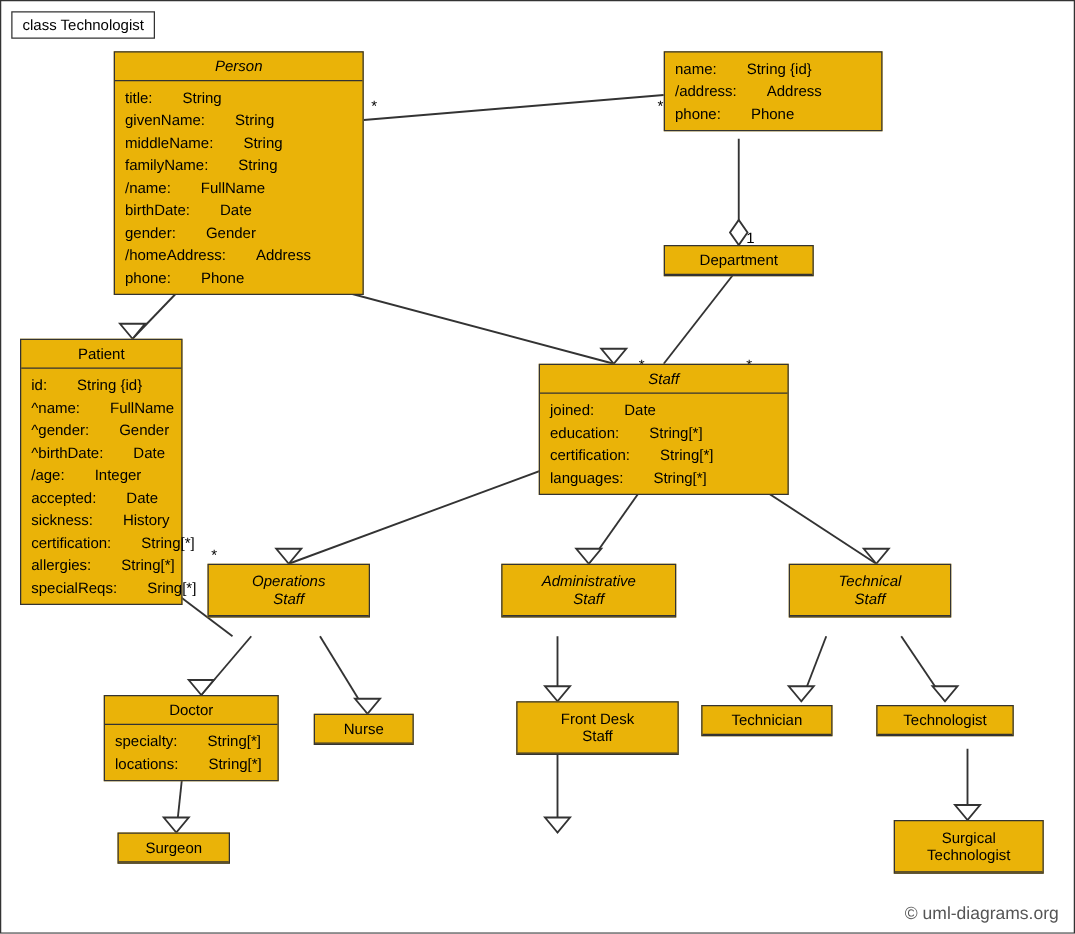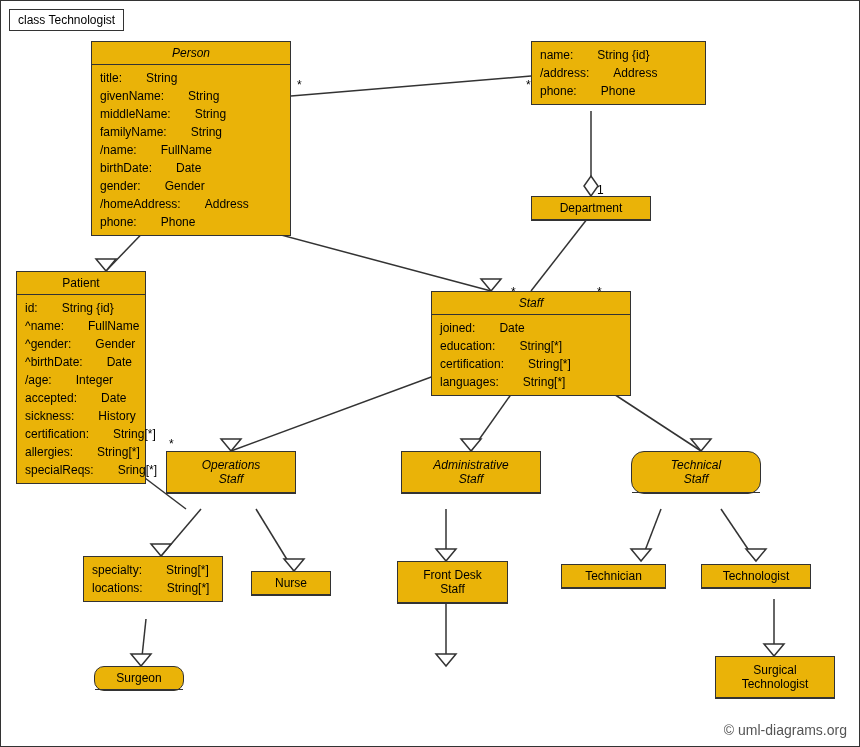--- a/index.html
+++ b/index.html
@@ -270,54 +270,55 @@
   </div>
 
   <div class="uml-box" style="left:165px; top:450px; width:130px;">
     <div class="uml-box-title italic" style="padding:6px 4px;">Operations<br>Staff</div>
   </div>
 
   <div class="uml-box" style="left:400px; top:450px; width:140px;">
     <div class="uml-box-title italic" style="padding:6px 4px;">Administrative<br>Staff</div>
   </div>
 
-  <div class="uml-box" style="left:630px; top:450px; width:130px;border-radius:13px;">
+  <div class="uml-box" style="left:630px; top:450px; width:130px;">
     <div class="uml-box-title italic" style="padding:6px 4px;">Technical<br>Staff</div>
   </div>
 
   <div class="uml-box" style="left:82px; top:555px; width:140px;">
+    <div class="uml-box-title">Doctor</div>
     <div class="uml-box-attrs">
       <div class="attr-row">
           <span class="attr-name">specialty:</span>
           <span class="attr-type">String[*]</span>
         </div>
       <div class="attr-row">
           <span class="attr-name">locations:</span>
           <span class="attr-type">String[*]</span>
         </div>
     </div>
   </div>
 
   <div class="uml-box" style="left:250px; top:570px; width:80px;">
     <div class="uml-box-title">Nurse</div>
   </div>
 
-  <div class="uml-box" style="left:396px; top:560px; width:111px;">
+  <div class="uml-box" style="left:412px; top:560px; width:130px;">
     <div class="uml-box-title" style="padding:6px 4px;">Front Desk<br>Staff</div>
   </div>
 
   <div class="uml-box" style="left:560px; top:563px; width:105px;">
     <div class="uml-box-title">Technician</div>
   </div>
 
   <div class="uml-box" style="left:700px; top:563px; width:110px;">
     <div class="uml-box-title">Technologist</div>
   </div>
 
-  <div class="uml-box" style="left:93px; top:665px; width:90px;border-radius:10px;">
+  <div class="uml-box" style="left:93px; top:665px; width:90px;">
     <div class="uml-box-title">Surgeon</div>
   </div>
 
 
   <div class="uml-box" style="left:714px; top:655px; width:120px;">
     <div class="uml-box-title" style="padding:6px 4px;">Surgical<br>Technologist</div>
   </div>
 
   <div class="copyright">© uml-diagrams.org</div>
 </div>

